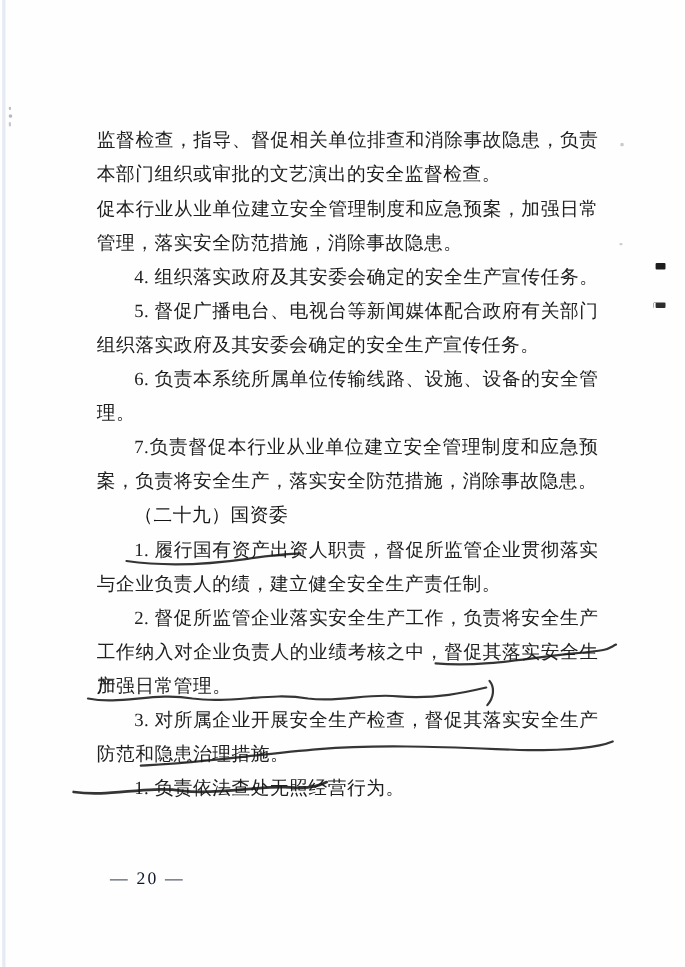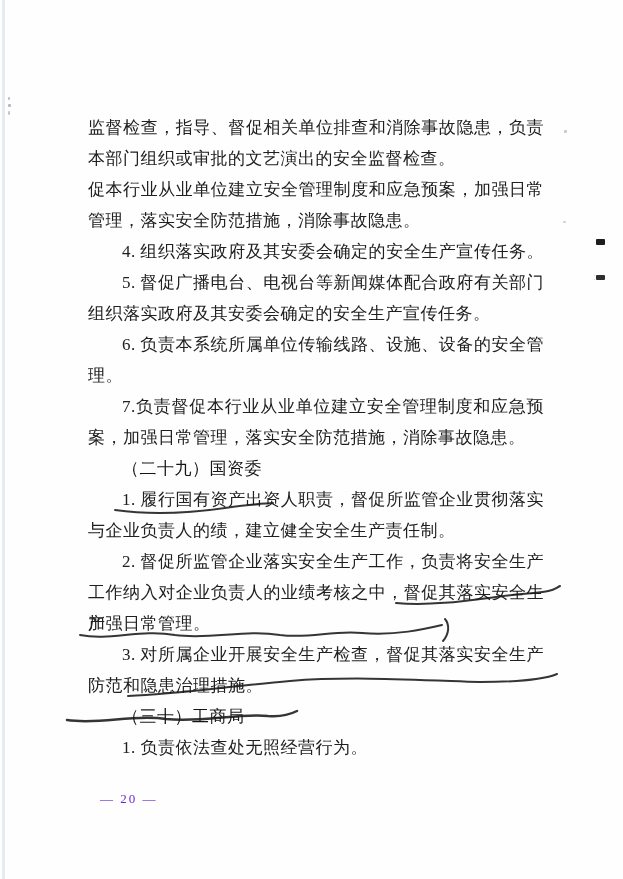--- a/index.html
+++ b/index.html
@@ -23,21 +23,21 @@
   .full{
     white-space:normal;
     text-align:justify;
     text-align-last:justify;
     letter-spacing:0.4px;
   }
   .ind{text-indent:34px;}
   .head{font-weight:normal;color:#151515;}
   .footer{
     position:absolute;left:100px;top:791px;
-    font-size:13px;color:#6d28d9;letter-spacing:2px;
+    font-size:16px;color:#0f172a;letter-spacing:2px;
   }
   .marks{position:absolute;inset:0;pointer-events:none;}
   .speck{position:absolute;border-radius:1px;}
   .sp-a{left:596px;top:239px;width:9px;height:6px;background:#1d1d1d;}
   .sp-b{left:594px;top:275px;width:11px;height:5px;background:#2e2e2e;box-shadow:inset 2px 0 0 #fff;}
   .sp-c{left:564px;top:130px;width:3px;height:3px;background:#c9c9c9;}
   .sp-d{left:563px;top:221px;width:3px;height:2px;background:#cfcfcf;}
   .sp-e{left:8px;top:97px;width:2px;height:3px;background:#b9bec9;}
   .sp-f{left:8px;top:104px;width:3px;height:3px;background:#b2b8c6;}
   .sp-g{left:8px;top:111px;width:2px;height:4px;background:#c2c7d2;}
@@ -52,30 +52,29 @@
     <div class="ln full">监督检查，指导、督促相关单位排查和消除事故隐患，负责</div>
     <div class="ln">本部门组织或审批的文艺演出的安全监督检查。</div>
     <div class="ln full">促本行业从业单位建立安全管理制度和应急预案，加强日常</div>
     <div class="ln">管理，落实安全防范措施，消除事故隐患。</div>
     <div class="ln ind full">4. 组织落实政府及其安委会确定的安全生产宣传任务。</div>
     <div class="ln ind full">5. 督促广播电台、电视台等新闻媒体配合政府有关部门</div>
     <div class="ln">组织落实政府及其安委会确定的安全生产宣传任务。</div>
     <div class="ln ind full">6. 负责本系统所属单位传输线路、设施、设备的安全管</div>
     <div class="ln">理。</div>
     <div class="ln ind full">7.负责督促本行业从业单位建立安全管理制度和应急预</div>
-    <div class="ln">案，加强日常管理，落实安全防范措施，消除事故隐患。</div>
+    <div class="ln">案，负责将安全生产，落实安全防范措施，消除事故隐患。</div>
     <div class="ln ind head">（二十九）国资委</div>
     <div class="ln ind full">1. 履行国有资产出资人职责，督促所监管企业贯彻落实</div>
     <div class="ln">与企业负责人的绩，建立健全安全生产责任制。</div>
     <div class="ln ind full">2. 督促所监管企业落实安全生产工作，负责将安全生产</div>
     <div class="ln full">工作纳入对企业负责人的业绩考核之中，督促其落实安全生产</div>
     <div class="ln">加强日常管理。</div>
     <div class="ln ind full">3. 对所属企业开展安全生产检查，督促其落实安全生产</div>
     <div class="ln">防范和隐患治理措施。</div>
-    <div class="ln ind head">（三十）工商局</div>
     <div class="ln ind">1. 负责依法查处无照经营行为。</div>
   </div>
 
   <div class="footer">— 20 —</div>
 
   <svg class="marks" width="623" height="879" viewBox="0 0 623 879">
     <g fill="none" stroke="#1a1a1a" stroke-width="2" stroke-linecap="round" opacity="0.88">
       <path d="M115,510 C150,515 190,513 225,508 S264,504 273,503"></path>
       <path d="M396,603 C440,607 488,597 522,594 S552,590 560,586"></path>
       <path d="M80,635 C110,641 140,629 175,635 C210,640 245,629 280,635 C310,639 332,630 362,633 C395,636 425,629 442,625"></path>

